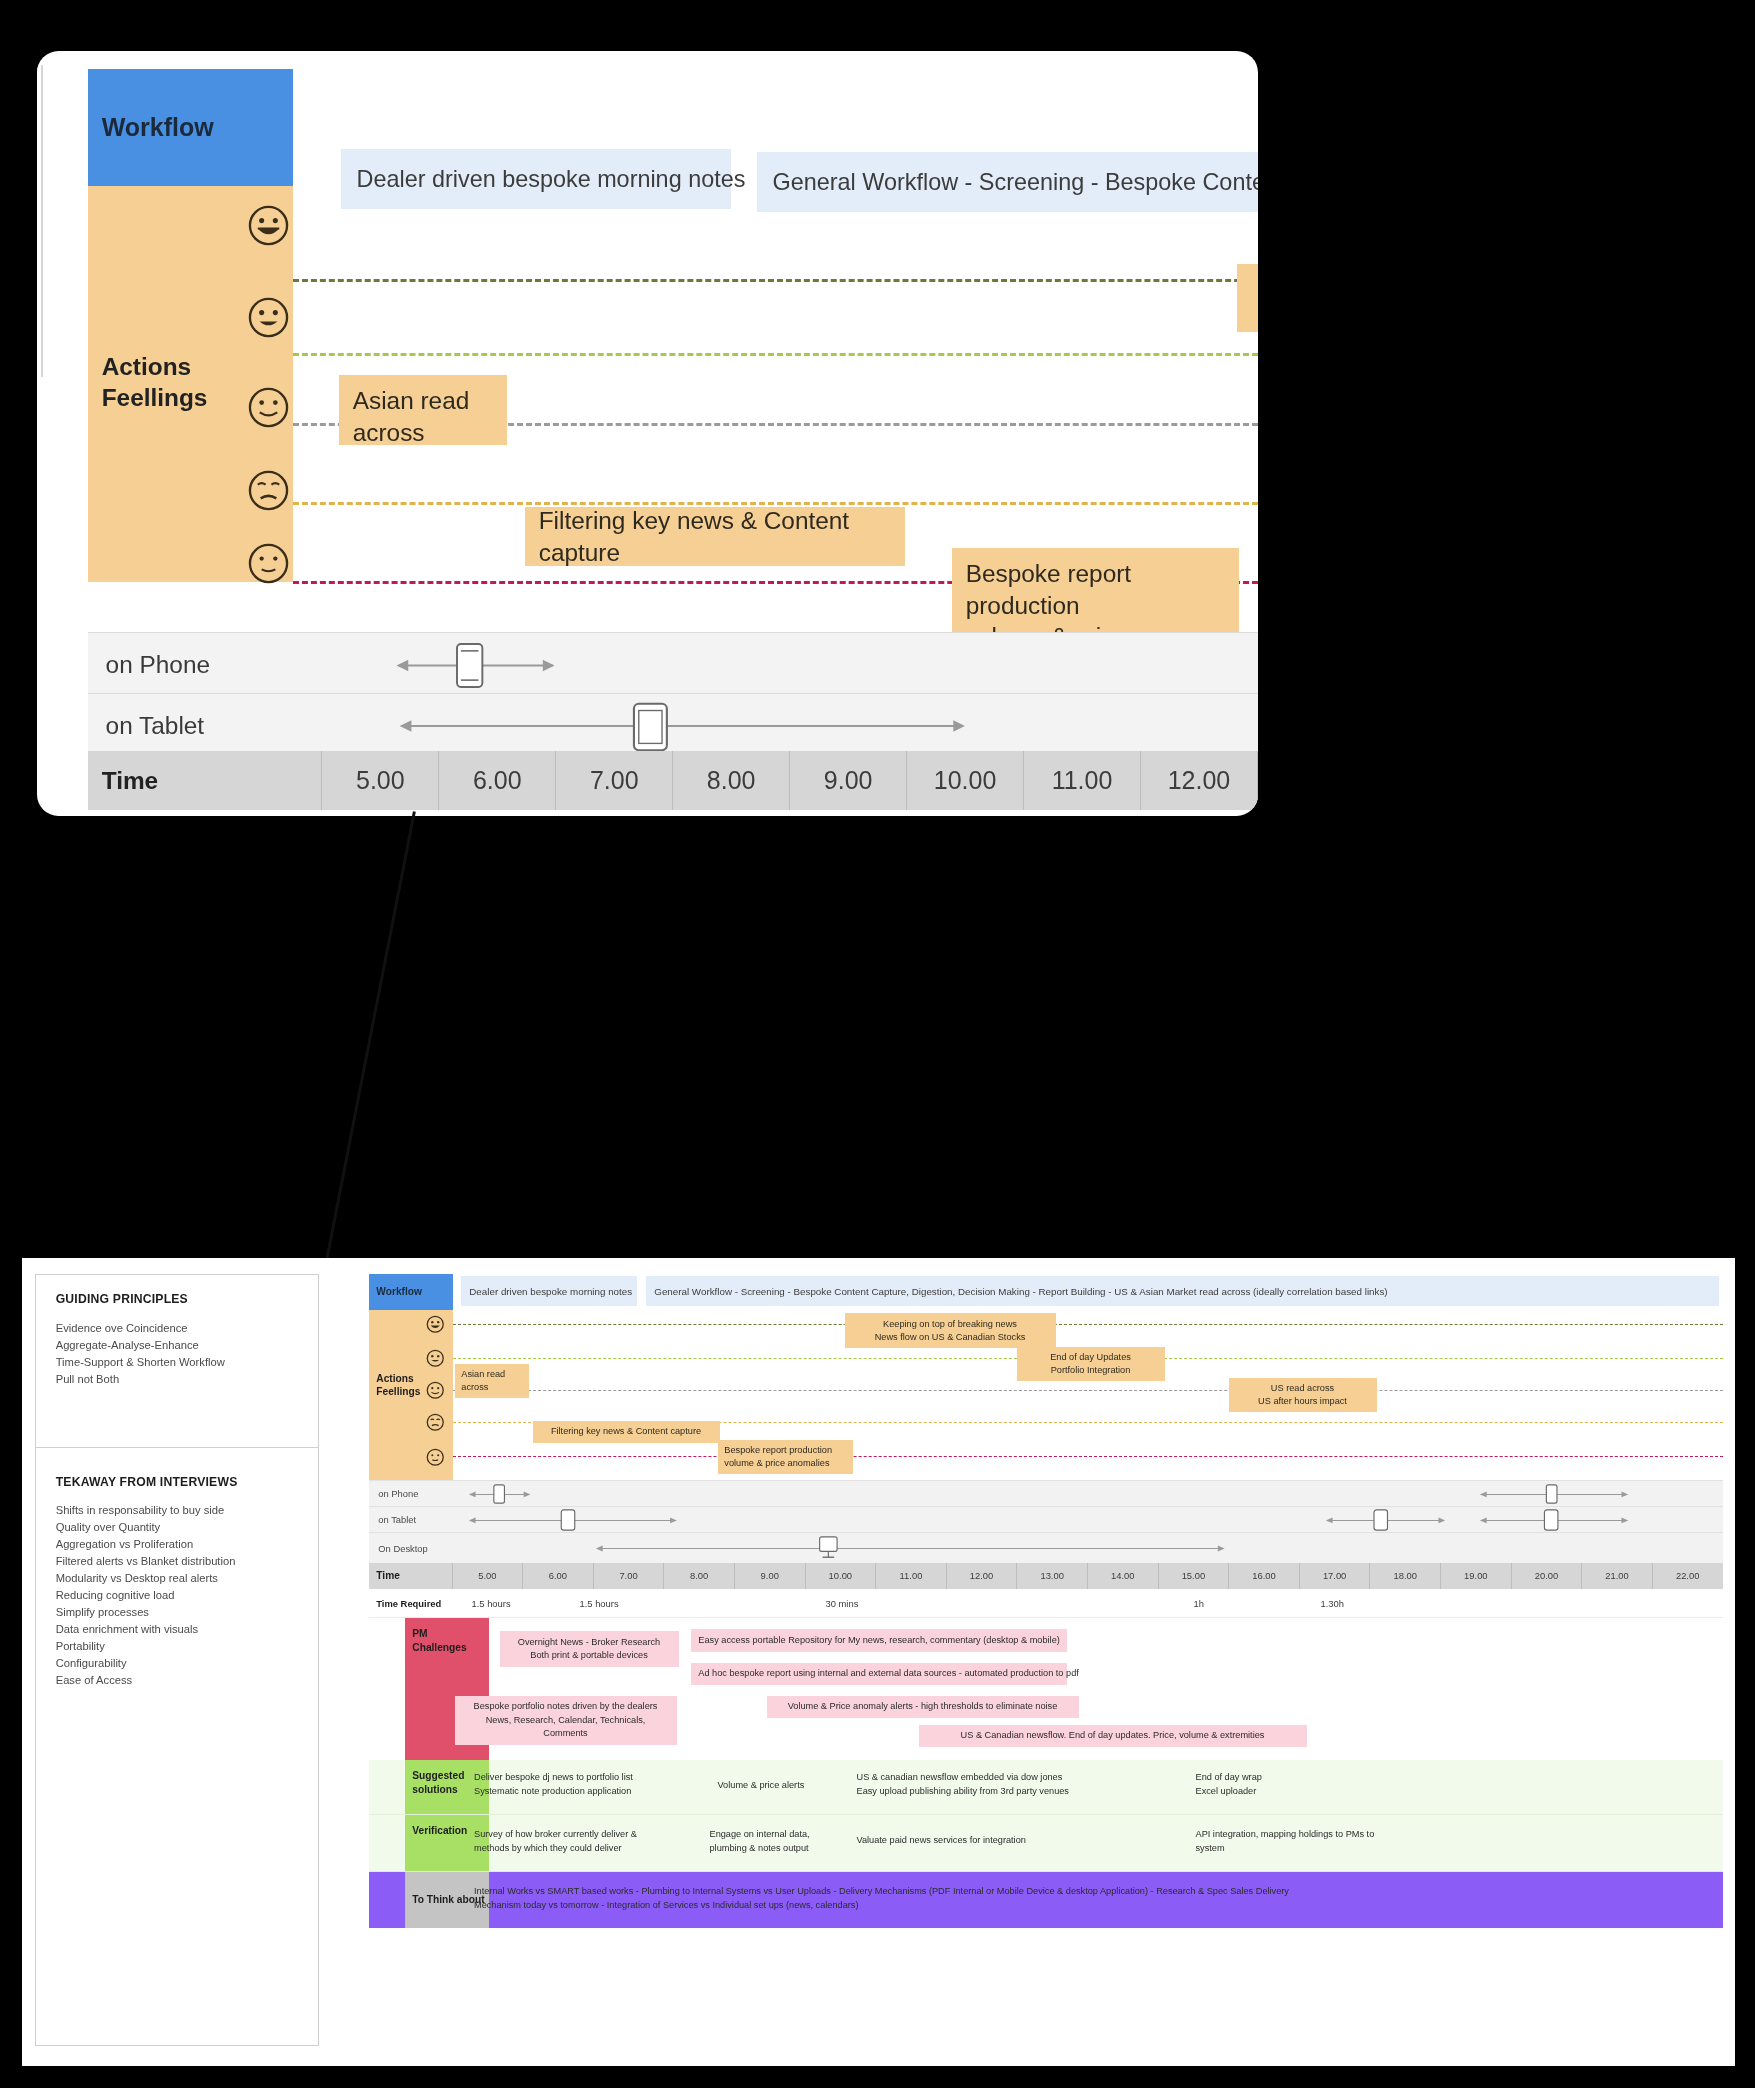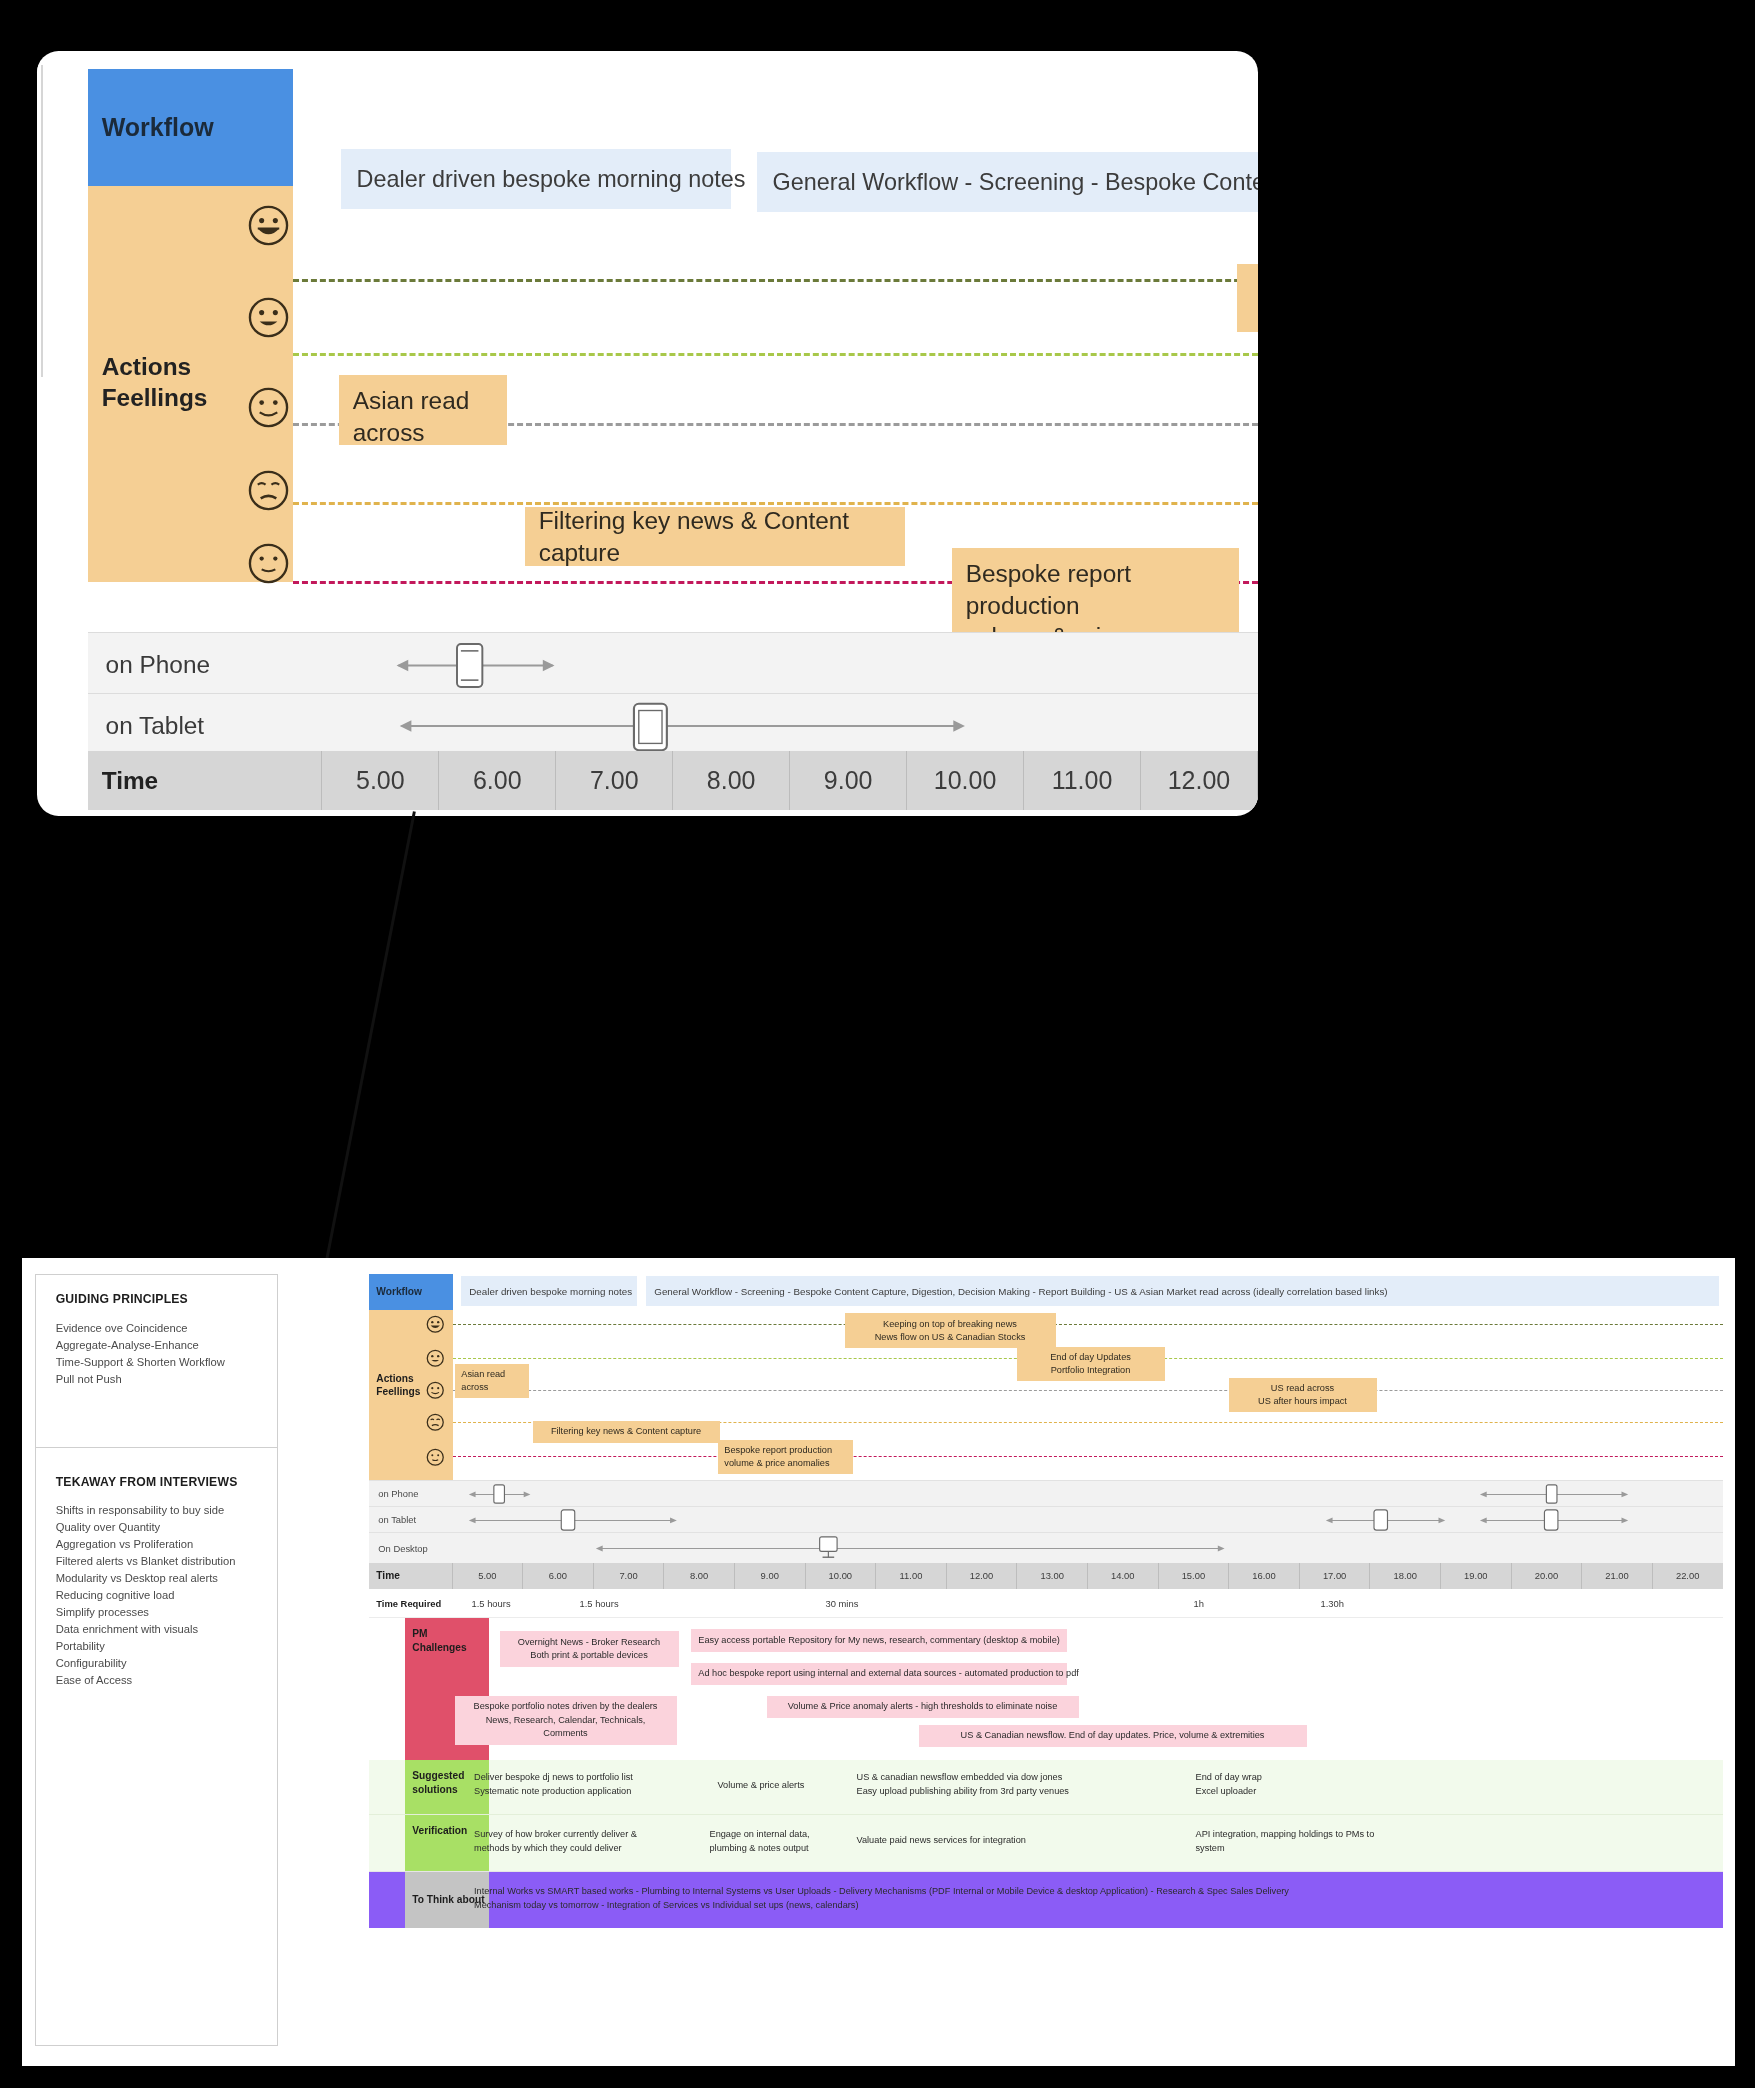--- a/index.html
+++ b/index.html
@@ -69,21 +69,21 @@
 
   
   #pointer-svg{ position:absolute; left:0; top:0; width:1755px; height:2089px; pointer-events:none; }
 
   
   #board{
     position:absolute; left:21.5px; top:1258px; width:1713px; height:808px;
     background:#fff;
   }
   #sidebar{
-    position:absolute; left:13.7px; top:15.6px; width:243px; height:772px;
+    position:absolute; left:13.7px; top:15.6px; width:284px; height:772px;
     border:1px solid #cfcfcf; background:#fff;
   }
   .side-block{ padding:17.6px 19.5px 9.8px 19.5px; }
   .side-div{ border-top:1px solid #cfcfcf; }
   .side-h{ font-weight:bold; font-size:12.2px; color:#1d1d1d; letter-spacing:0.2px; margin-bottom:13.7px;}
   .side-li{ font-size:11.2px; color:#4a4a4a; line-height:1.52; }
 
   #chart{ position:absolute; left:347px; top:15.6px; width:1354px; }
 
   
@@ -267,21 +267,21 @@
 </svg>
 
 <div id="board">
 
   <div id="sidebar">
     <div class="side-block" style="height:172px;">
       <div class="side-h">GUIDING PRINCIPLES</div>
       <div class="side-li">Evidence ove Coincidence</div>
       <div class="side-li">Aggregate-Analyse-Enhance</div>
       <div class="side-li">Time-Support &amp; Shorten Workflow</div>
-      <div class="side-li">Pull not Push</div>
+      <div class="side-li">Pull not Both</div>
     </div>
     <div class="side-div"></div>
     <div class="side-block" style="padding-top:27px;">
       <div class="side-h">TEKAWAY FROM INTERVIEWS</div>
       <div class="side-li">Shifts in responsability to buy side</div>
       <div class="side-li">Quality over Quantity</div>
       <div class="side-li">Aggregation vs Proliferation</div>
       <div class="side-li">Filtered alerts vs Blanket distribution</div>
       <div class="side-li">Modularity vs Desktop real alerts</div>
       <div class="side-li">Reducing cognitive load</div>

